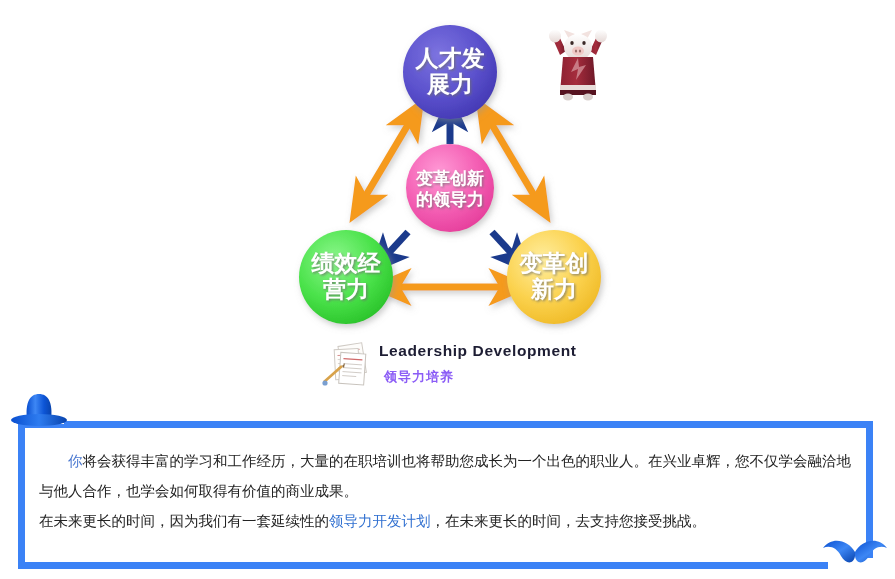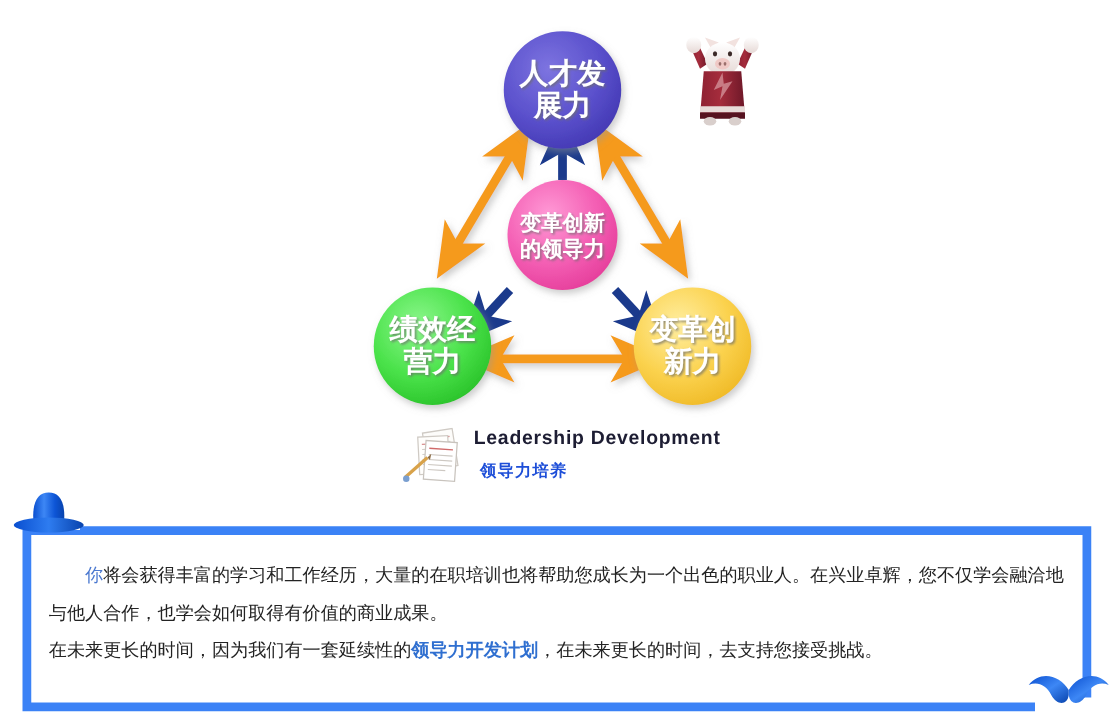--- a/index.html
+++ b/index.html
@@ -74,21 +74,21 @@
     color: #1d1d33;
     letter-spacing: 0.6px;
     white-space: nowrap;
   }
   #caption-zh {
     position: absolute;
     left: 62px;
     top: 32px;
     font-size: 13px;
     font-weight: bold;
-    color: #1d4ed8;
+    color: #8b5cf6;
     letter-spacing: 1px;
     white-space: nowrap;
   }
 
   
   #text-panel {
     position: absolute;
     left: 18px;
     top: 421px;
     width: 855px;
@@ -140,21 +140,21 @@
     font-size: 14.5px;
     line-height: 30px;
     color: #232323;
     font-family: "DejaVu Sans", "Liberation Sans", sans-serif;
   }
   #panel-text p {
     margin: 0;
   }
   .p-indent { text-indent: 2em; }
   .blue-text { color: #4a78d0; }
-  .link-text { color: #2f6fd0; font-weight: bold; }
+  .link-text { color: #2f6fd0; }
 </style>
 </head>
 <body>
 
 <div id="diagram-stage">
 
   <svg id="diagram-svg" viewBox="0 0 340 330">
     <defs>
       <radialGradient id="gradBlue" cx="38%" cy="32%" r="72%">
         <stop offset="0%" stop-color="#7d74e0"></stop>

